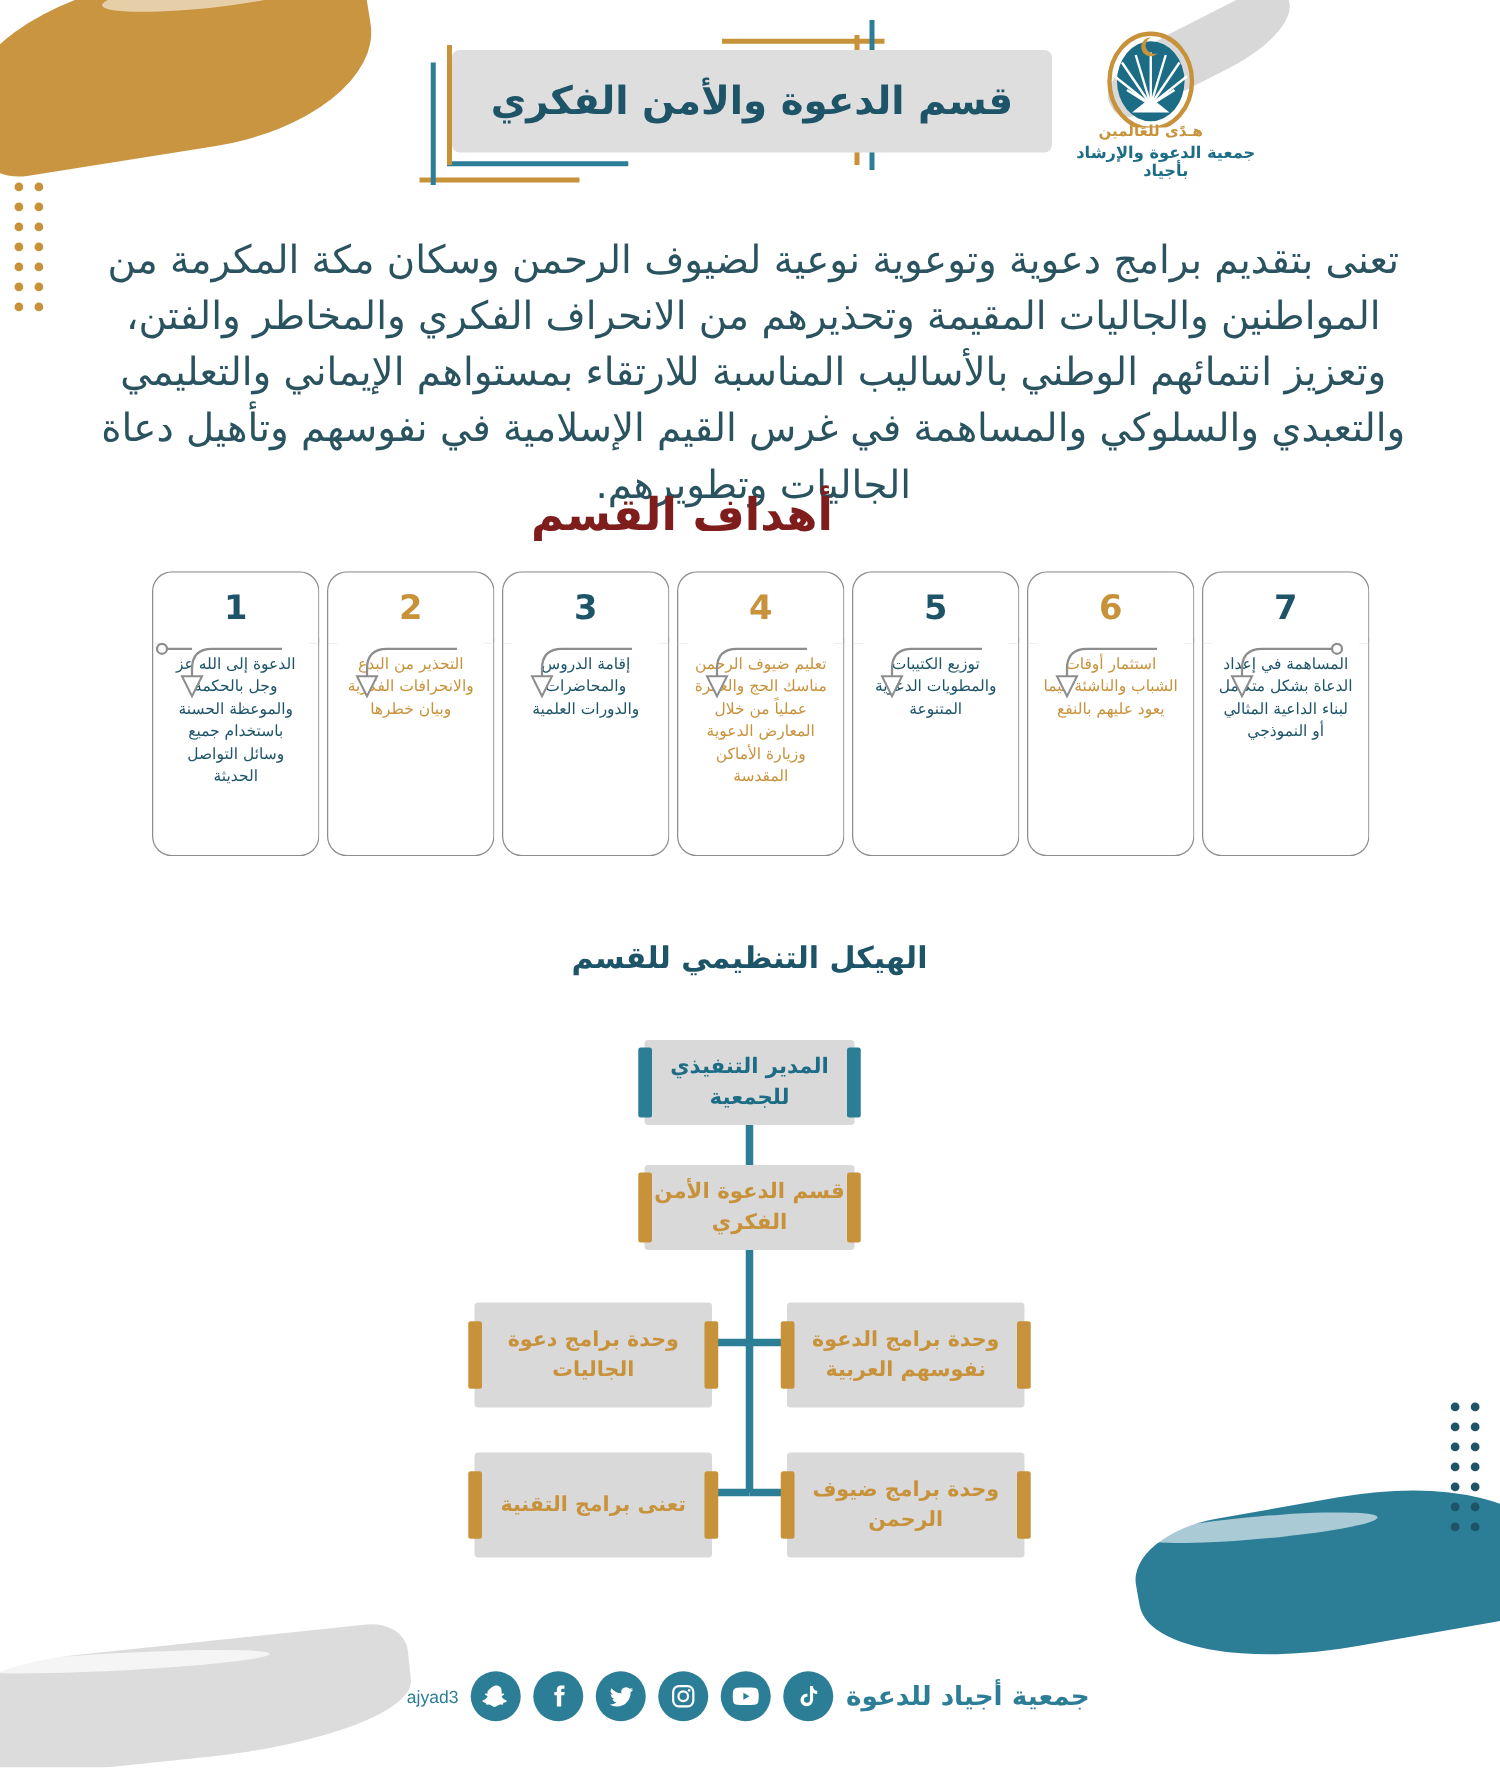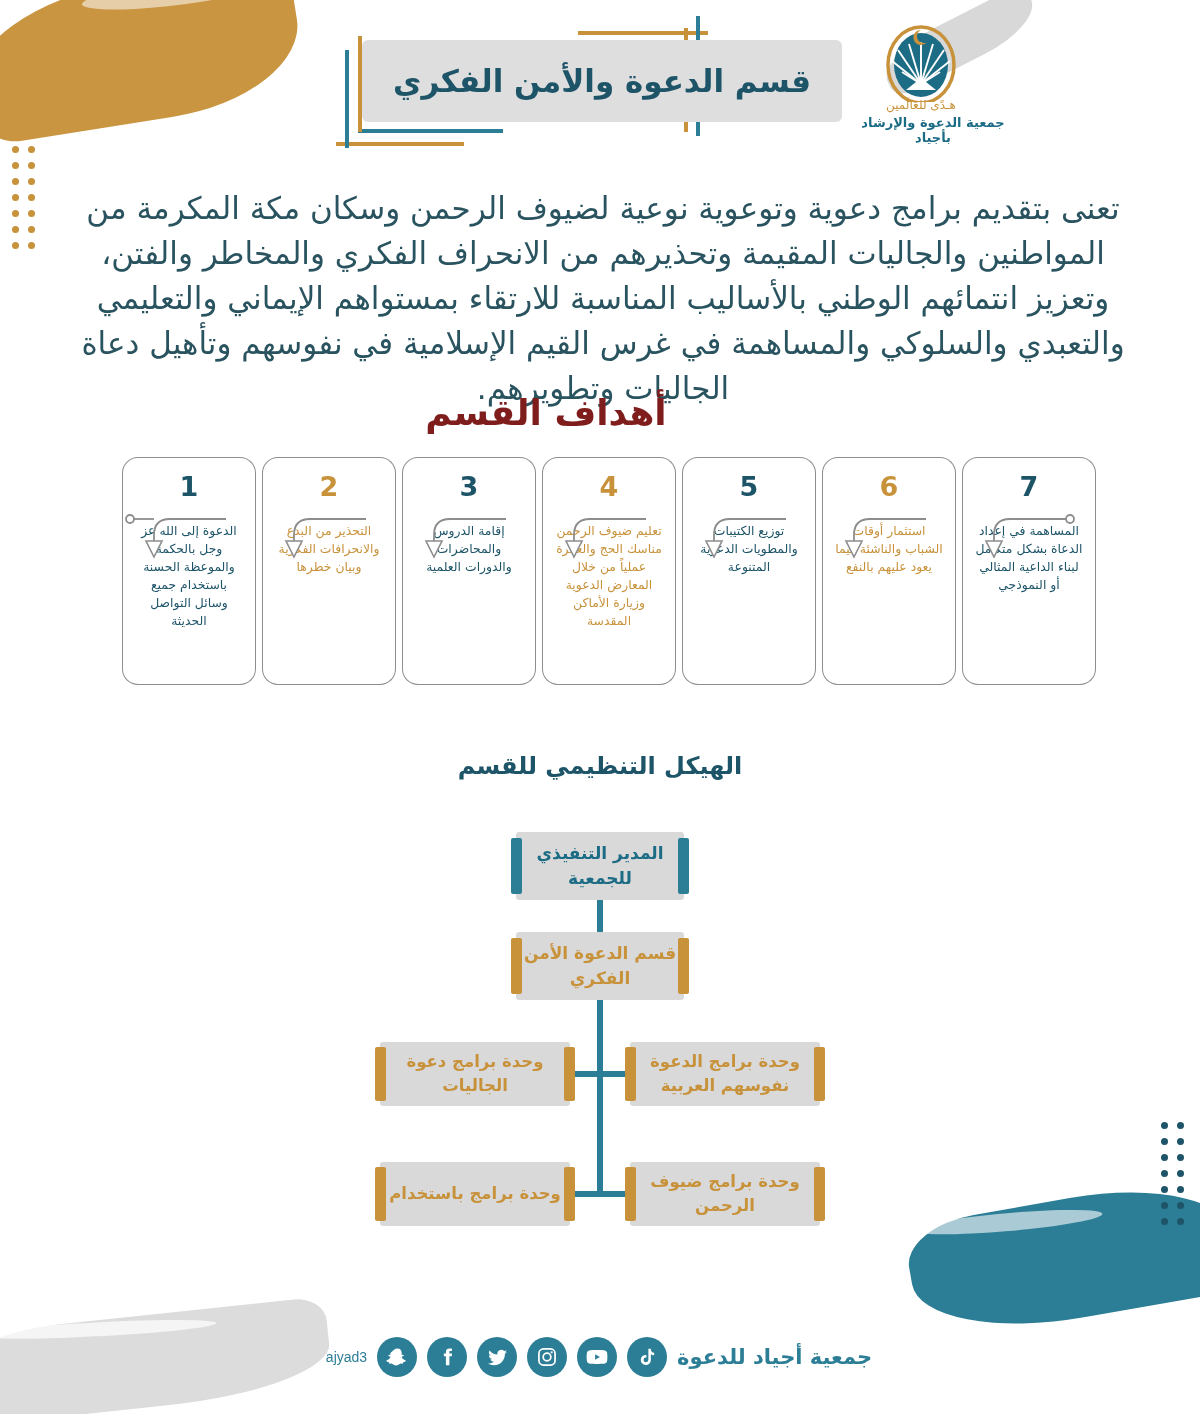--- a/index.html
+++ b/index.html
@@ -146,21 +146,21 @@
   
   .logo {
     position: absolute;
     right: 28px; top: 16px;
     width: 190px; height: 126px;
     z-index: 2;
     text-align: center;
   }
   .logo-mark { position: relative; height: 86px; }
   .logo-sub1 {
-    font-size: 12px; font-weight: normal; color: #C8923B;
+    font-size: 12px; font-weight: bold; color: #C8923B;
     margin-top: -4px;
   }
   .logo-sub2 {
     font-size: 13px; font-weight: bold; color: #1D6C85;
     margin-top: 3px;
     margin-left: 24px;
   }
 
   
   .intro {
@@ -278,21 +278,21 @@
 
   .box-dept {
     left: 516px; top: 112px;
     width: 168px; height: 68px;
     font-size: 17px; line-height: 25px;
     color: #C8923B;
   }
   .box-dept .bar-l, .box-dept .bar-r { height: 56px; background: #C8923B; }
 
   .unit {
-    width: 190px; height: 64px;
+    width: 190px; height: 84px;
     font-size: 16.5px; line-height: 24px;
     color: #C8923B;
   }
   .unit .bar-l, .unit .bar-r { height: 54px; background: #C8923B; }
 
   .box-u1 { left: 630px; top: 222px; }   
   .box-u2 { left: 380px; top: 222px; }   
   .box-u3 { left: 630px; top: 342px; }   
   .box-u4 { left: 380px; top: 342px; }   
 
@@ -538,21 +538,21 @@
     </div>
 
     <div class="org-box unit box-u3">
       <span class="bar-l"></span>
       <span>وحدة برامج ضيوف الرحمن</span>
       <span class="bar-r"></span>
     </div>
 
     <div class="org-box unit box-u4">
       <span class="bar-l"></span>
-      <span>وحدة برامج باستخدام</span>
+      <span>تعنى برامج التقنية</span>
       <span class="bar-r"></span>
     </div>
   </div>
 
   <div class="footer">
     <span class="footer-name">جمعية أجياد للدعوة</span>
 
     <div class="social">
       <svg width="22" height="22" viewBox="0 0 24 24" fill="#ffffff">
         <path d="M16.2 3h-2.7v12.1a2.6 2.6 0 1 1-2.2-2.56V9.8a5.5 5.5 0 1 0 4.9 5.47V8.9a6.3 6.3 0 0 0 3.6 1.15V7.3a3.65 3.65 0 0 1-3.6-4.3z"></path>

